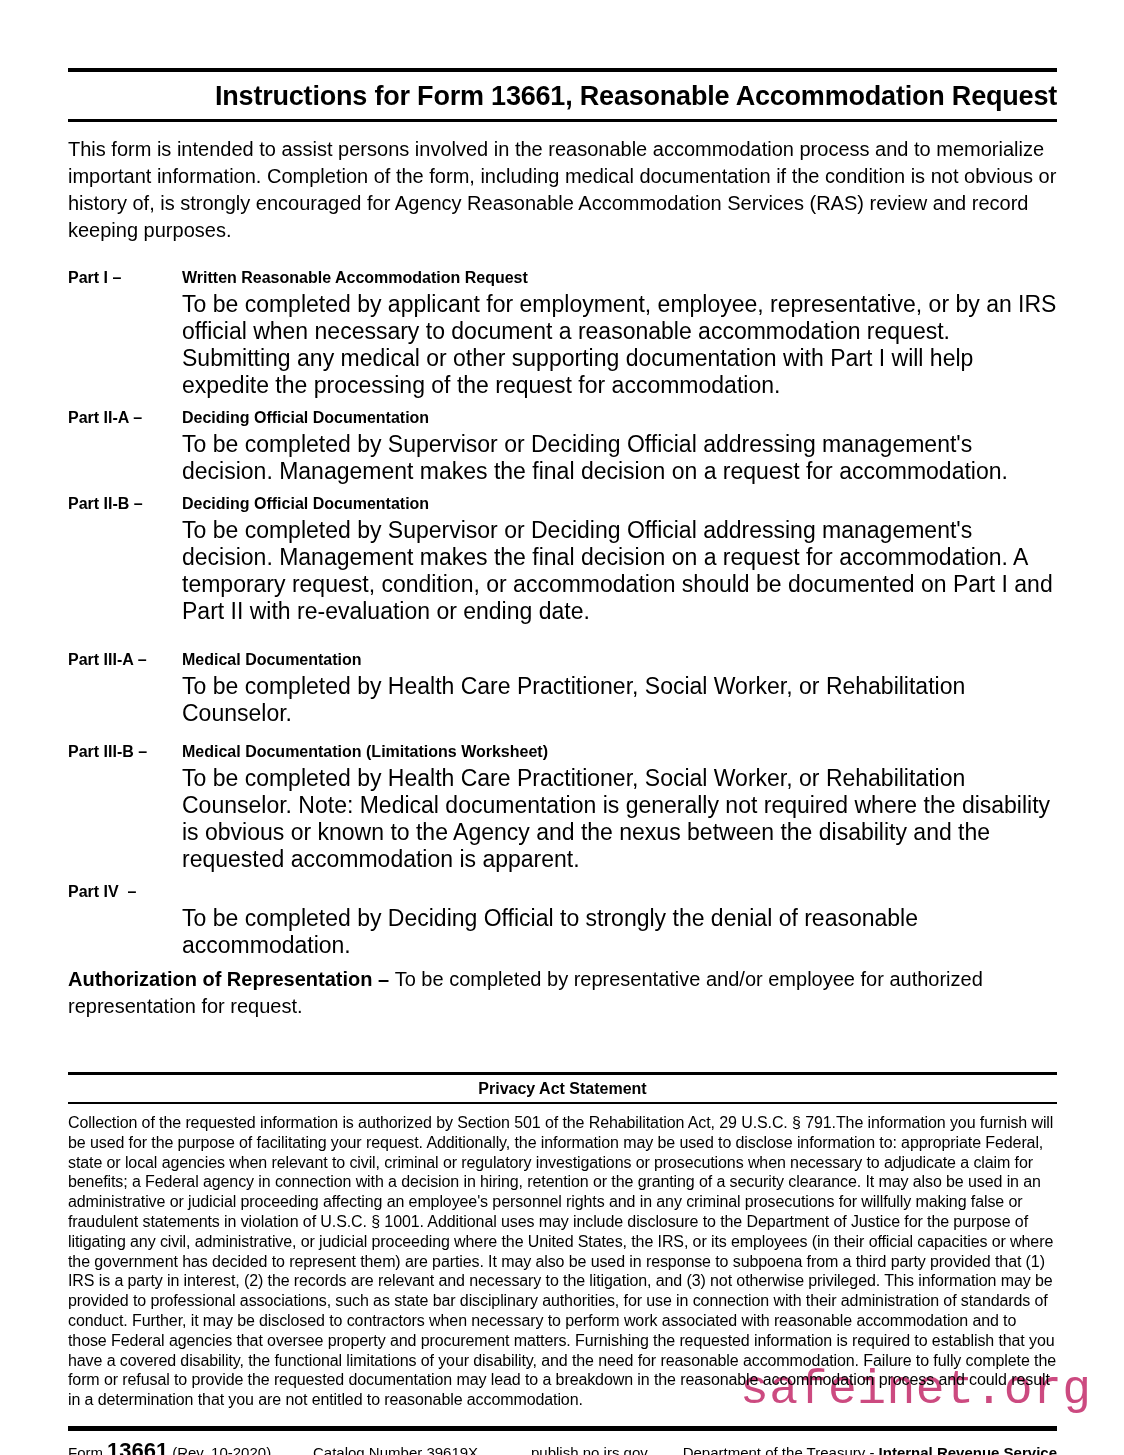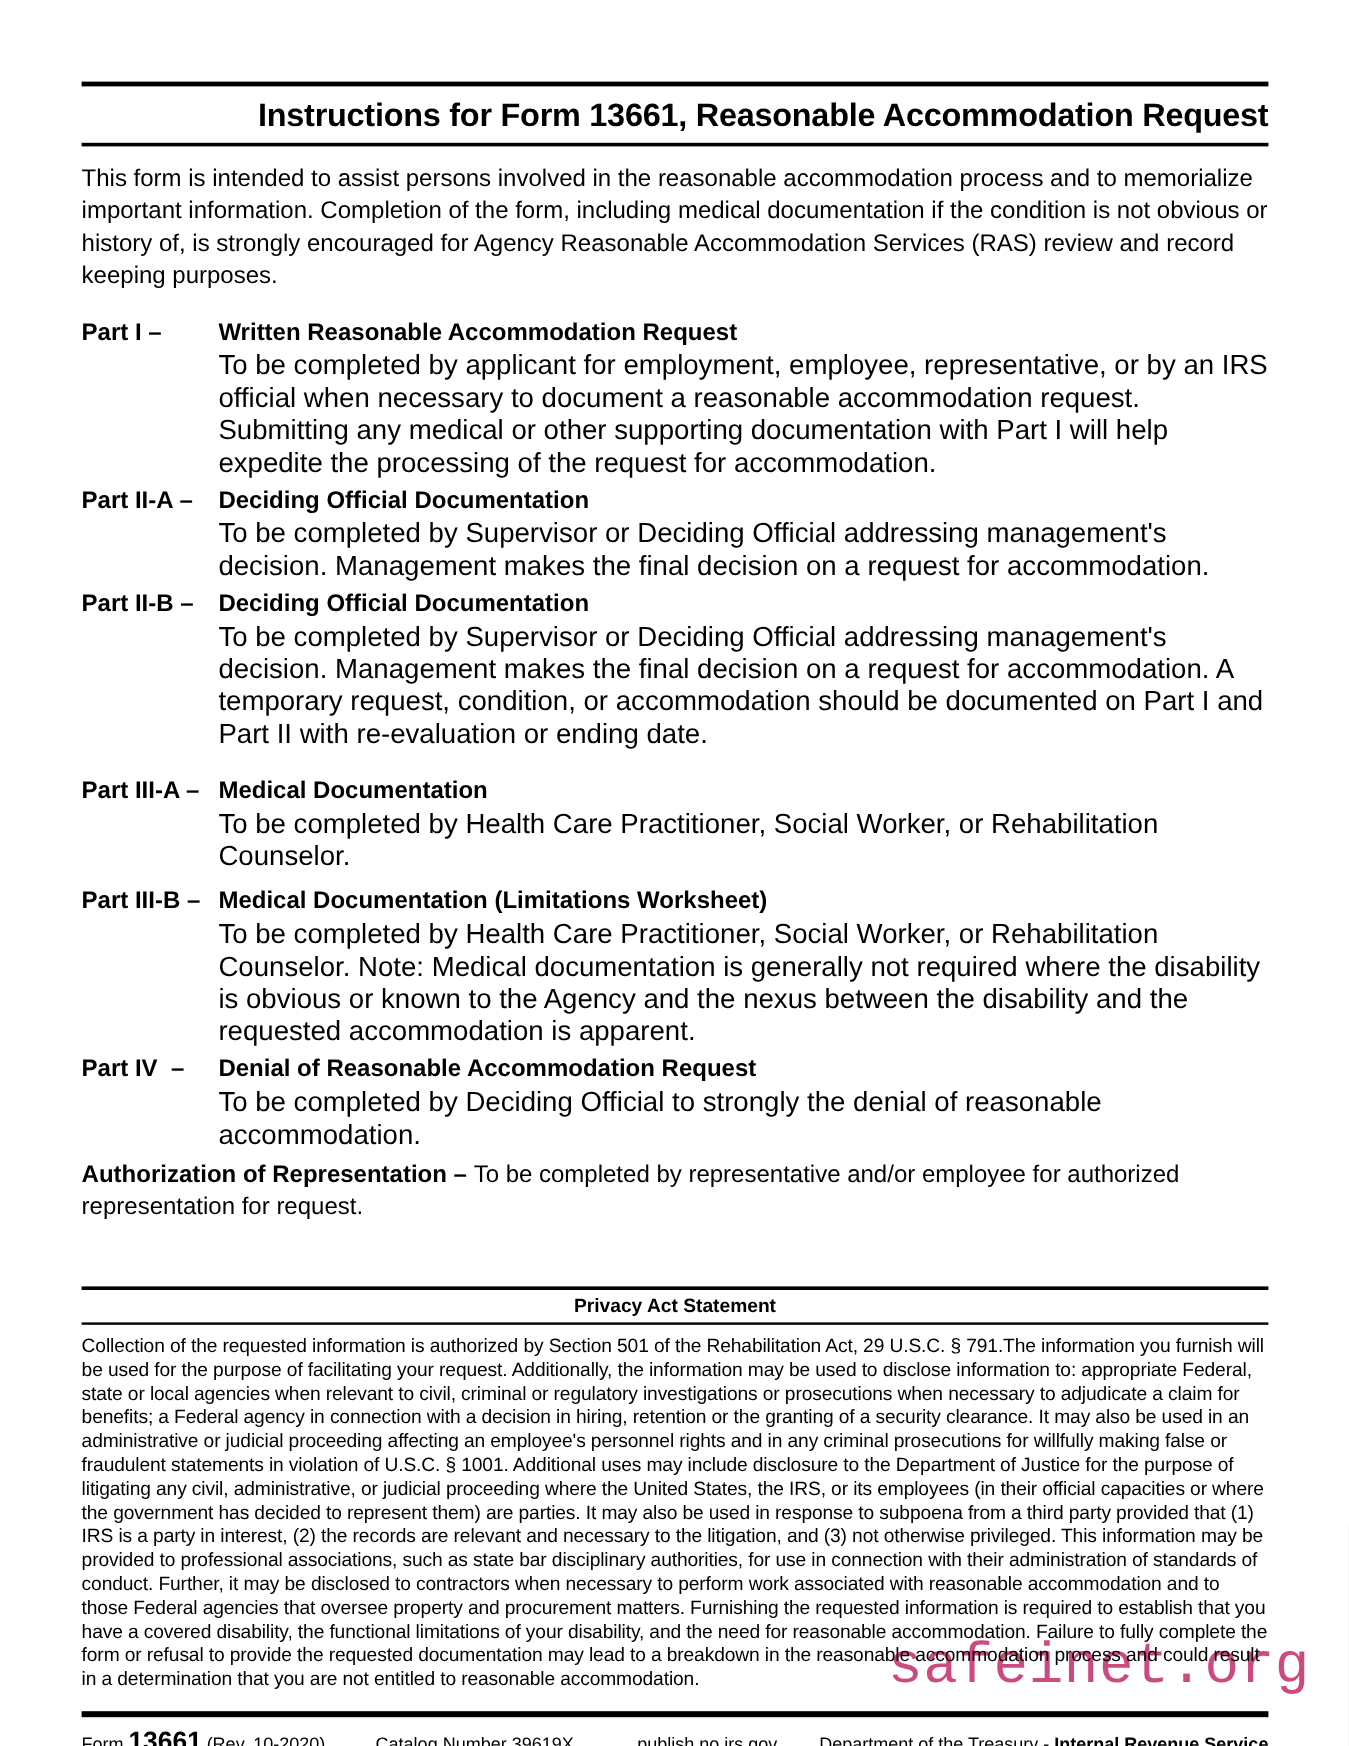--- a/index.html
+++ b/index.html
@@ -12,21 +12,21 @@
   .rule-top{height:4px;background:#000;margin-top:68px;}
   .doc-title{
     font-size:27px;font-weight:bold;text-align:right;
     margin:9px 0 7px 0;line-height:31px;letter-spacing:-0.2px;
   }
   .rule-title{height:3px;background:#000;}
   .intro{font-size:20px;line-height:27px;margin-top:14px;}
   .part{margin-top:5px;}
   .part.gap-lg{margin-top:21px;}
   .part.gap-md{margin-top:11px;}
-  .part-heading{display:flex;font-size:20px;line-height:27px;font-weight:bold;}
+  .part-heading{display:flex;font-size:16px;line-height:27px;font-weight:bold;}
   .part-label{width:114px;flex-shrink:0;white-space:pre;}
   .part-title{flex:1;}
   .part-body{font-size:23px;line-height:27px;margin-left:114px;}
   .auth{font-size:20px;line-height:27px;margin-top:7px;}
   .auth-lead{font-weight:bold;}
   .privacy-rule1{height:3px;background:#000;margin-top:52px;}
   .privacy-heading{font-size:16px;font-weight:bold;text-align:center;line-height:20px;margin:4px 0 3px 0;}
   .privacy-rule2{height:2px;background:#000;}
   .privacy-body{font-size:16px;line-height:19.8px;margin-top:9px;letter-spacing:-0.1px;}
   .footer-rule{height:5px;background:#000;margin-top:14px;}
@@ -94,21 +94,20 @@
       <div class="part-heading">
         <span class="part-label">Part III-B –</span>
           <span class="part-title">Medical Documentation (Limitations Worksheet)</span>
       </div>
       <div class="part-body">To be completed by Health Care Practitioner, Social Worker, or Rehabilitation Counselor. Note: Medical documentation is generally not required where the disability is obvious or known to the Agency and the nexus between the disability and the requested accommodation is apparent.</div>
     </div>
 
     <div class="part">
       <div class="part-heading">
         <span class="part-label">Part IV  –</span>
-          <span class="part-title">Denial of Reasonable Accommodation Request</span>
       </div>
       <div class="part-body">To be completed by Deciding Official to strongly the denial of reasonable accommodation.</div>
     </div>
 
     <p class="auth"><span class="auth-lead">Authorization of Representation – </span><span>To be completed by representative and/or employee for authorized representation for request.</span></p>
 
     <div class="privacy-rule1"></div>
     <div class="privacy-heading">Privacy Act Statement</div>
     <div class="privacy-rule2"></div>
     <p class="privacy-body">Collection of the requested information is authorized by Section 501 of the Rehabilitation Act, 29 U.S.C. § 791.The information you furnish will be used for the purpose of facilitating your request. Additionally, the information may be used to disclose information to: appropriate Federal, state or local agencies when relevant to civil, criminal or regulatory investigations or prosecutions when necessary to adjudicate a claim for benefits; a Federal agency in connection with a decision in hiring, retention or the granting of a security clearance. It may also be used in an administrative or judicial proceeding affecting an employee's personnel rights and in any criminal prosecutions for willfully making false or fraudulent statements in violation of U.S.C. § 1001. Additional uses may include disclosure to the Department of Justice for the purpose of litigating any civil, administrative, or judicial proceeding where the United States, the IRS, or its employees (in their official capacities or where the government has decided to represent them) are parties. It may also be used in response to subpoena from a third party provided that (1) IRS is a party in interest, (2) the records are relevant and necessary to the litigation, and (3) not otherwise privileged. This information may be provided to professional associations, such as state bar disciplinary authorities, for use in connection with their administration of standards of conduct. Further, it may be disclosed to contractors when necessary to perform work associated with reasonable accommodation and to those Federal agencies that oversee property and procurement matters. Furnishing the requested information is required to establish that you have a covered disability, the functional limitations of your disability, and the need for reasonable accommodation. Failure to fully complete the form or refusal to provide the requested documentation may lead to a breakdown in the reasonable accommodation process and could result in a determination that you are not entitled to reasonable accommodation.</p>

